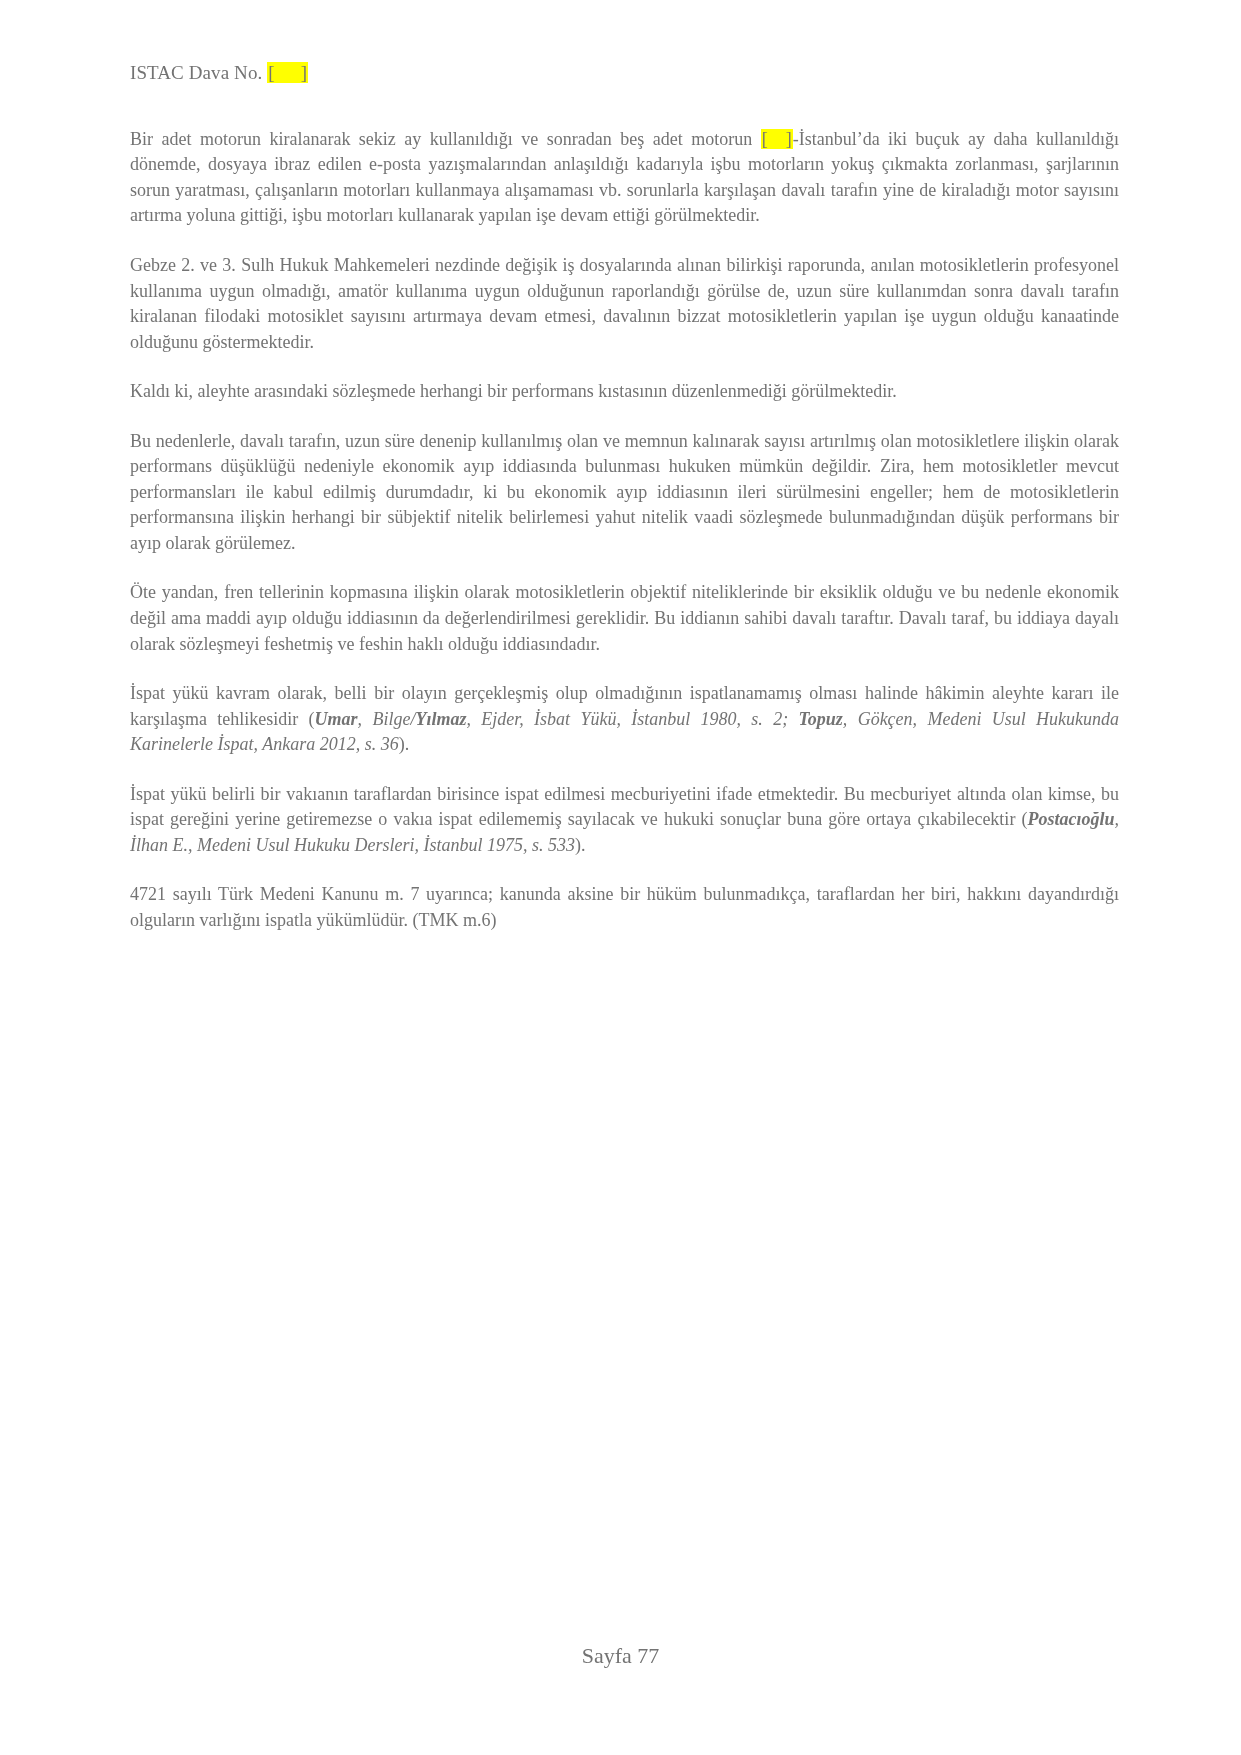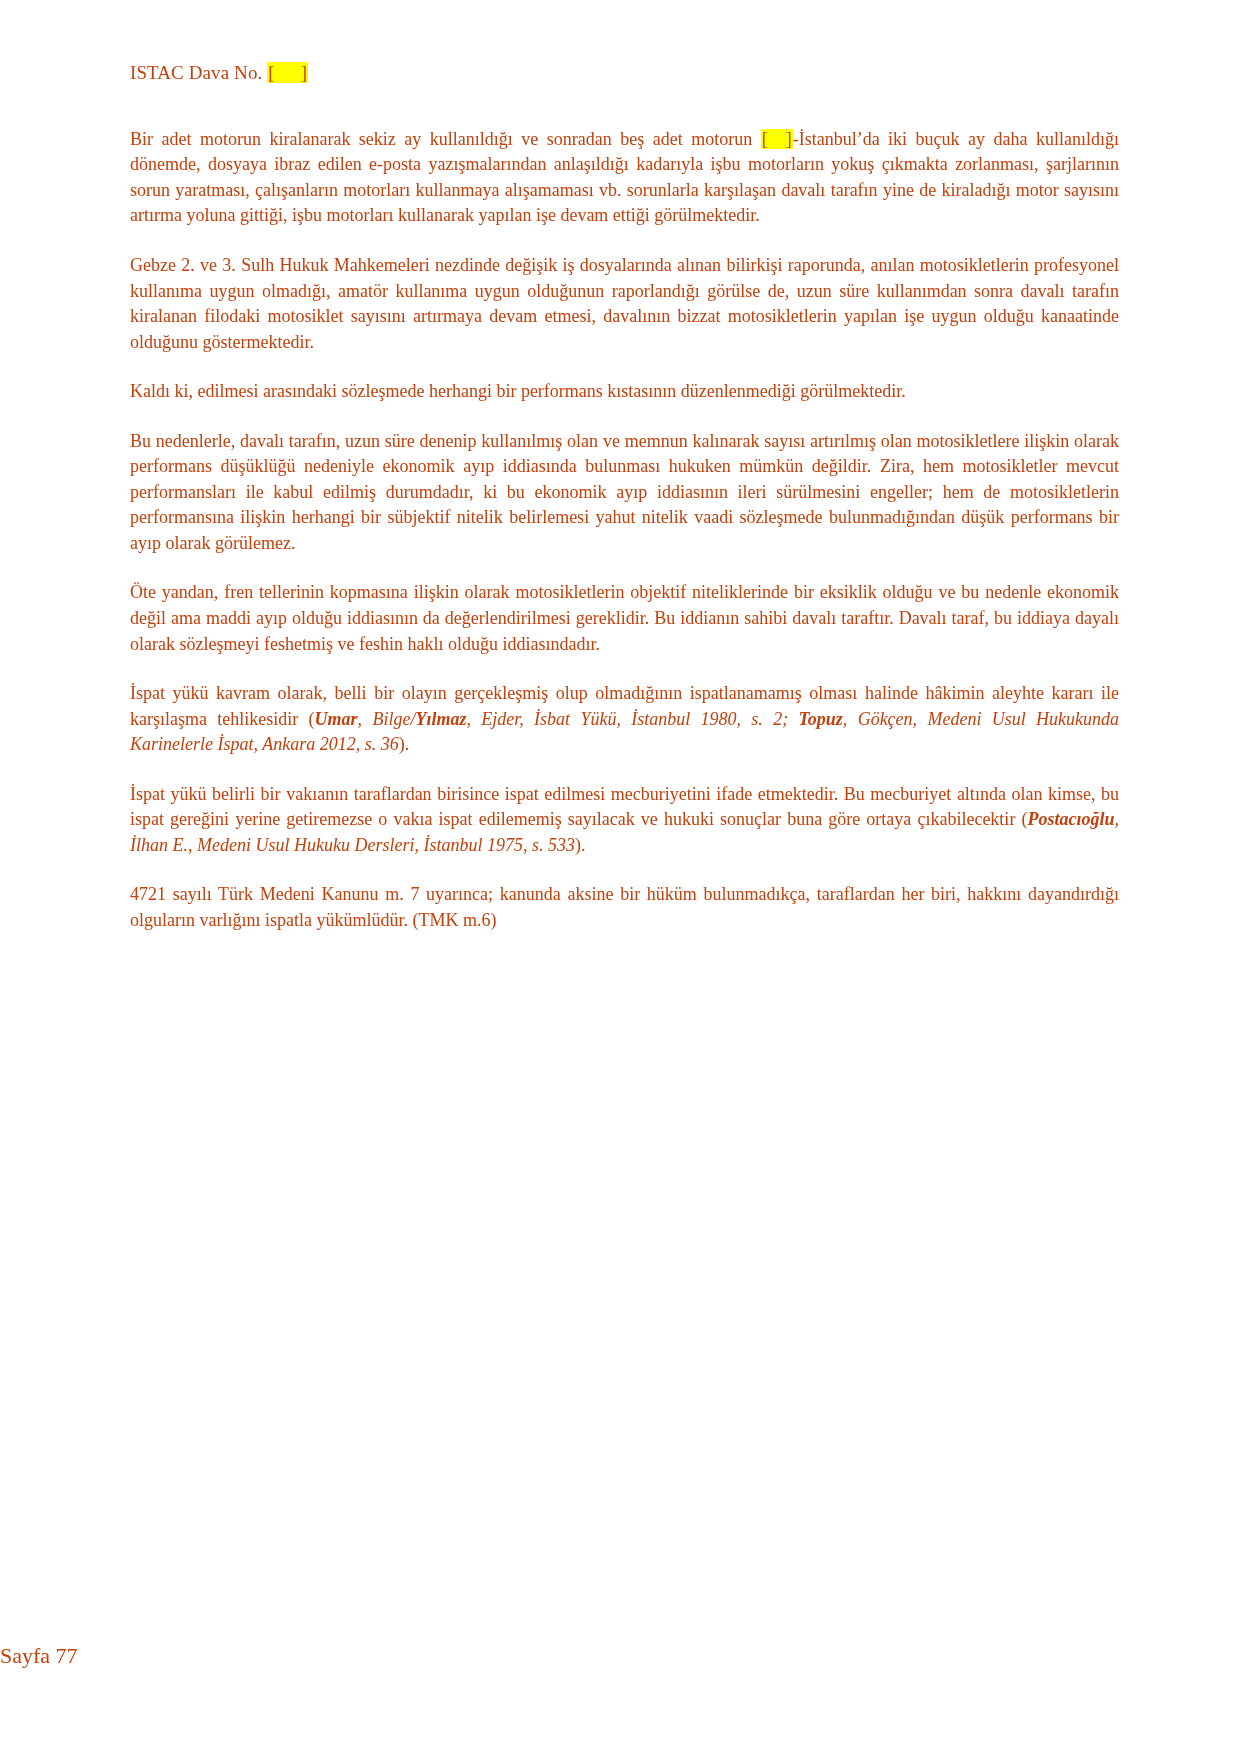--- a/index.html
+++ b/index.html
@@ -8,21 +8,21 @@
     background: #ffffff;
   }
   .page {
     position: relative;
     width: 1241px;
     height: 1755px;
     background: #ffffff;
     box-sizing: border-box;
     padding: 62px 122px 40px 130px;
     font-family: "Liberation Serif", "DejaVu Serif", serif;
-    color: #c2410c;
+    color: #737373;
   }
   .doc-header {
     font-size: 19px;
     line-height: 1.2;
     margin: 0 0 42px 0;
     letter-spacing: 0.1px;
   }
   .hl {
     background: #ffff00;
     padding: 0 1px;
@@ -54,40 +54,40 @@
     font-style: italic;
   }
   .it {
     font-style: italic;
   }
   .footer {
     position: absolute;
     left: 0;
     right: 0;
     bottom: 86px;
-    text-align: left;
+    text-align: center;
     font-size: 22px;
     font-family: "Liberation Serif", "DejaVu Serif", serif;
   }
 </style>
 </head>
 <body>
 
 <div class="page">
 
   <div class="doc-header">
     <span>ISTAC Dava No.</span>
     <span class="hl hl-wide"><span>[</span><span class="gap"></span><span>]</span></span>
   </div>
 
   <p class="body-par"><span>Bir adet motorun kiralanarak sekiz ay kullanıldığı ve sonradan beş adet motorun </span><span class="hl hl-inline"><span>[</span><span class="gap"></span><span>]</span></span><span>-İstanbul’da iki buçuk ay daha kullanıldığı dönemde, dosyaya ibraz edilen e-posta yazışmalarından anlaşıldığı kadarıyla işbu motorların yokuş çıkmakta zorlanması, şarjlarının sorun yaratması, çalışanların motorları kullanmaya alışamaması vb. sorunlarla karşılaşan davalı tarafın yine de kiraladığı motor sayısını artırma yoluna gittiği, işbu motorları kullanarak yapılan işe devam ettiği görülmektedir.</span></p>
 
   <p class="body-par">Gebze 2. ve 3. Sulh Hukuk Mahkemeleri nezdinde değişik iş dosyalarında alınan bilirkişi raporunda, anılan motosikletlerin profesyonel kullanıma uygun olmadığı, amatör kullanıma uygun olduğunun raporlandığı görülse de, uzun süre kullanımdan sonra davalı tarafın kiralanan filodaki motosiklet sayısını artırmaya devam etmesi, davalının bizzat motosikletlerin yapılan işe uygun olduğu kanaatinde olduğunu göstermektedir.</p>
 
-  <p class="body-par">Kaldı ki, edilmesi arasındaki sözleşmede herhangi bir performans kıstasının düzenlenmediği görülmektedir.</p>
+  <p class="body-par">Kaldı ki, aleyhte arasındaki sözleşmede herhangi bir performans kıstasının düzenlenmediği görülmektedir.</p>
 
   <p class="body-par">Bu nedenlerle, davalı tarafın, uzun süre denenip kullanılmış olan ve memnun kalınarak sayısı artırılmış olan motosikletlere ilişkin olarak performans düşüklüğü nedeniyle ekonomik ayıp iddiasında bulunması hukuken mümkün değildir. Zira, hem motosikletler mevcut performansları ile kabul edilmiş durumdadır, ki bu ekonomik ayıp iddiasının ileri sürülmesini engeller; hem de motosikletlerin performansına ilişkin herhangi bir sübjektif nitelik belirlemesi yahut nitelik vaadi sözleşmede bulunmadığından düşük performans bir ayıp olarak görülemez.</p>
 
   <p class="body-par">Öte yandan, fren tellerinin kopmasına ilişkin olarak motosikletlerin objektif niteliklerinde bir eksiklik olduğu ve bu nedenle ekonomik değil ama maddi ayıp olduğu iddiasının da değerlendirilmesi gereklidir. Bu iddianın sahibi davalı taraftır. Davalı taraf, bu iddiaya dayalı olarak sözleşmeyi feshetmiş ve feshin haklı olduğu iddiasındadır.</p>
 
   <p class="body-par"><span>İspat yükü kavram olarak, belli bir olayın gerçekleşmiş olup olmadığının ispatlanamamış olması halinde hâkimin aleyhte kararı ile karşılaşma tehlikesidir (</span><span class="bi">Umar</span><span class="it">, Bilge/</span><span class="bi">Yılmaz</span><span class="it">, Ejder, İsbat Yükü, İstanbul 1980, s. 2; </span><span class="bi">Topuz</span><span class="it">, Gökçen, Medeni Usul Hukukunda Karinelerle İspat, Ankara 2012, s. 36</span><span>).</span></p>
 
   <p class="body-par"><span>İspat yükü belirli bir vakıanın taraflardan birisince ispat edilmesi mecburiyetini ifade etmektedir. Bu mecburiyet altında olan kimse, bu ispat gereğini yerine getiremezse o vakıa ispat edilememiş sayılacak ve hukuki sonuçlar buna göre ortaya çıkabilecektir (</span><span class="bi">Postacıoğlu</span><span class="it">, İlhan E., Medeni Usul Hukuku Dersleri, İstanbul 1975, s. 533</span><span>).</span></p>
 
   <p class="body-par">4721 sayılı Türk Medeni Kanunu m. 7 uyarınca; kanunda aksine bir hüküm bulunmadıkça, taraflardan her biri, hakkını dayandırdığı olguların varlığını ispatla yükümlüdür. (TMK m.6)</p>

